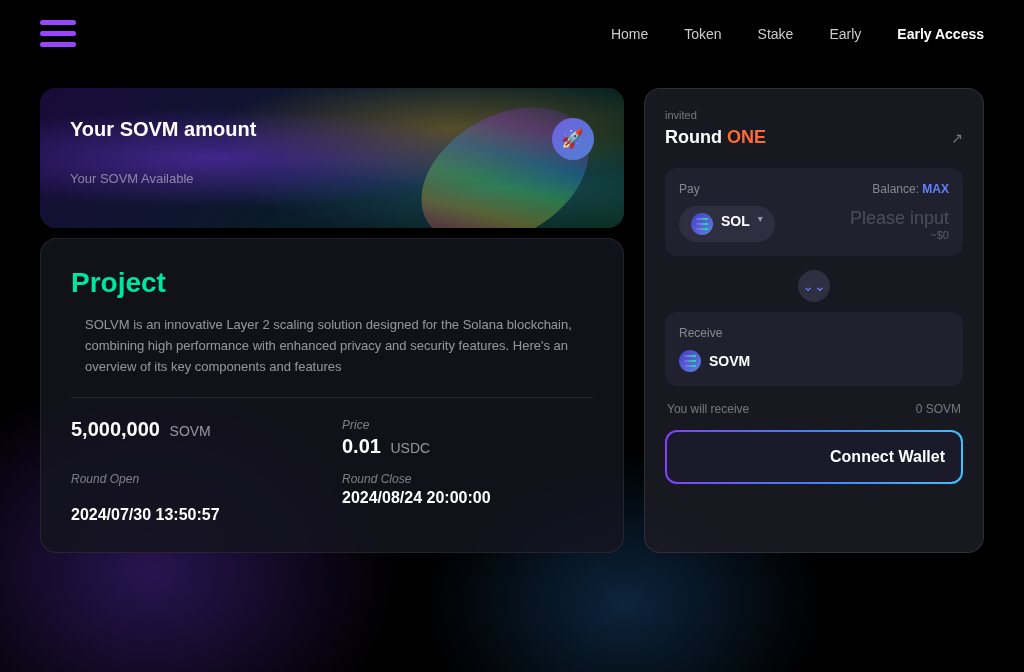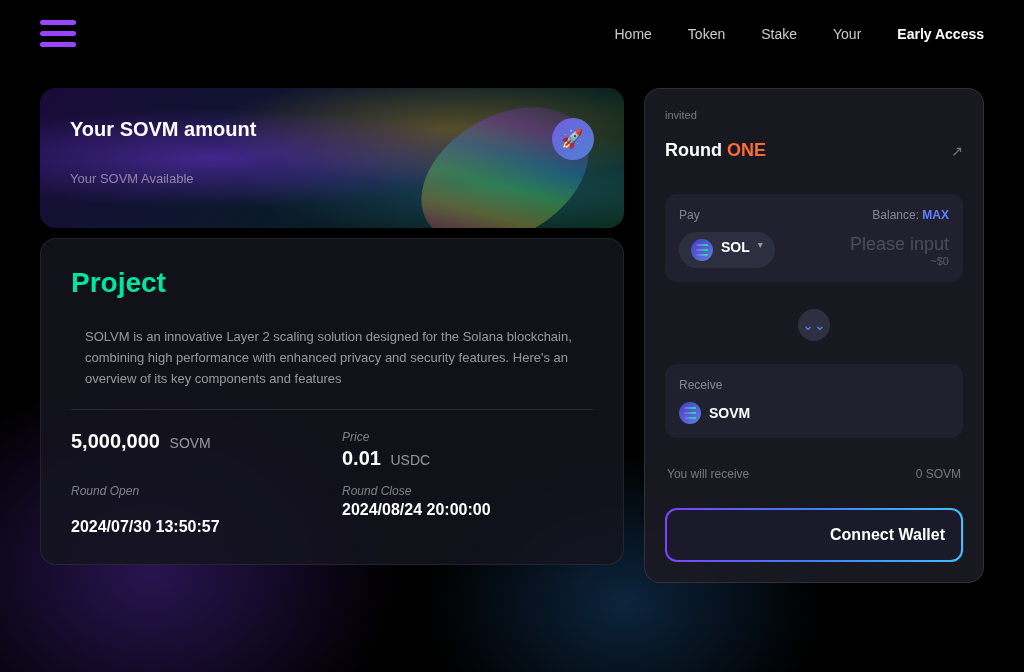--- a/index.html
+++ b/index.html
@@ -175,21 +175,21 @@
       background: rgba(20, 20, 30, 0.85);
       border: 1px solid rgba(255,255,255,0.08);
       border-radius: 16px;
       padding: 28px 30px;
     }
 
     .project-title {
       color: #00e5a0;
       font-size: 28px;
       font-weight: 700;
-      margin-bottom: 28px;
+      margin-bottom: 16px;
     }
 
     .project-desc {
       color: rgba(255,255,255,0.55);
       font-size: 13px;
       line-height: 1.6;
       margin-bottom: 20px;
       padding-left: 14px;
     }
 
@@ -227,21 +227,21 @@
 
     
     .right-column {
       width: 340px;
       background: rgba(25, 25, 35, 0.95);
       border: 1px solid rgba(255,255,255,0.1);
       border-radius: 16px;
       padding: 20px;
       display: flex;
       flex-direction: column;
-      gap: 17px;
+      gap: 4px;
     }
 
     .panel-invited {
       color: rgba(255,255,255,0.4);
       font-size: 11px;
       margin-bottom: 2px;
     }
 
     .panel-round {
       display: flex;
@@ -491,21 +491,21 @@
           <stop offset="1" stop-color="#14F195"></stop>
         </linearGradient>
       </defs>
     </svg>
   </div>
 
   <div class="nav-links">
     <a class="nav-link">Home</a>
     <a class="nav-link">Token</a>
     <a class="nav-link">Stake</a>
-    <a class="nav-link">Your</a>
+    <a class="nav-link">Early</a>
     <a class="nav-link early-access">Early Access</a>
   </div>
 </nav>
 
 <div class="main">
 
   <div class="left-column">
 
     <div class="sovm-card">
       <div class="sovm-card-bg"></div>

